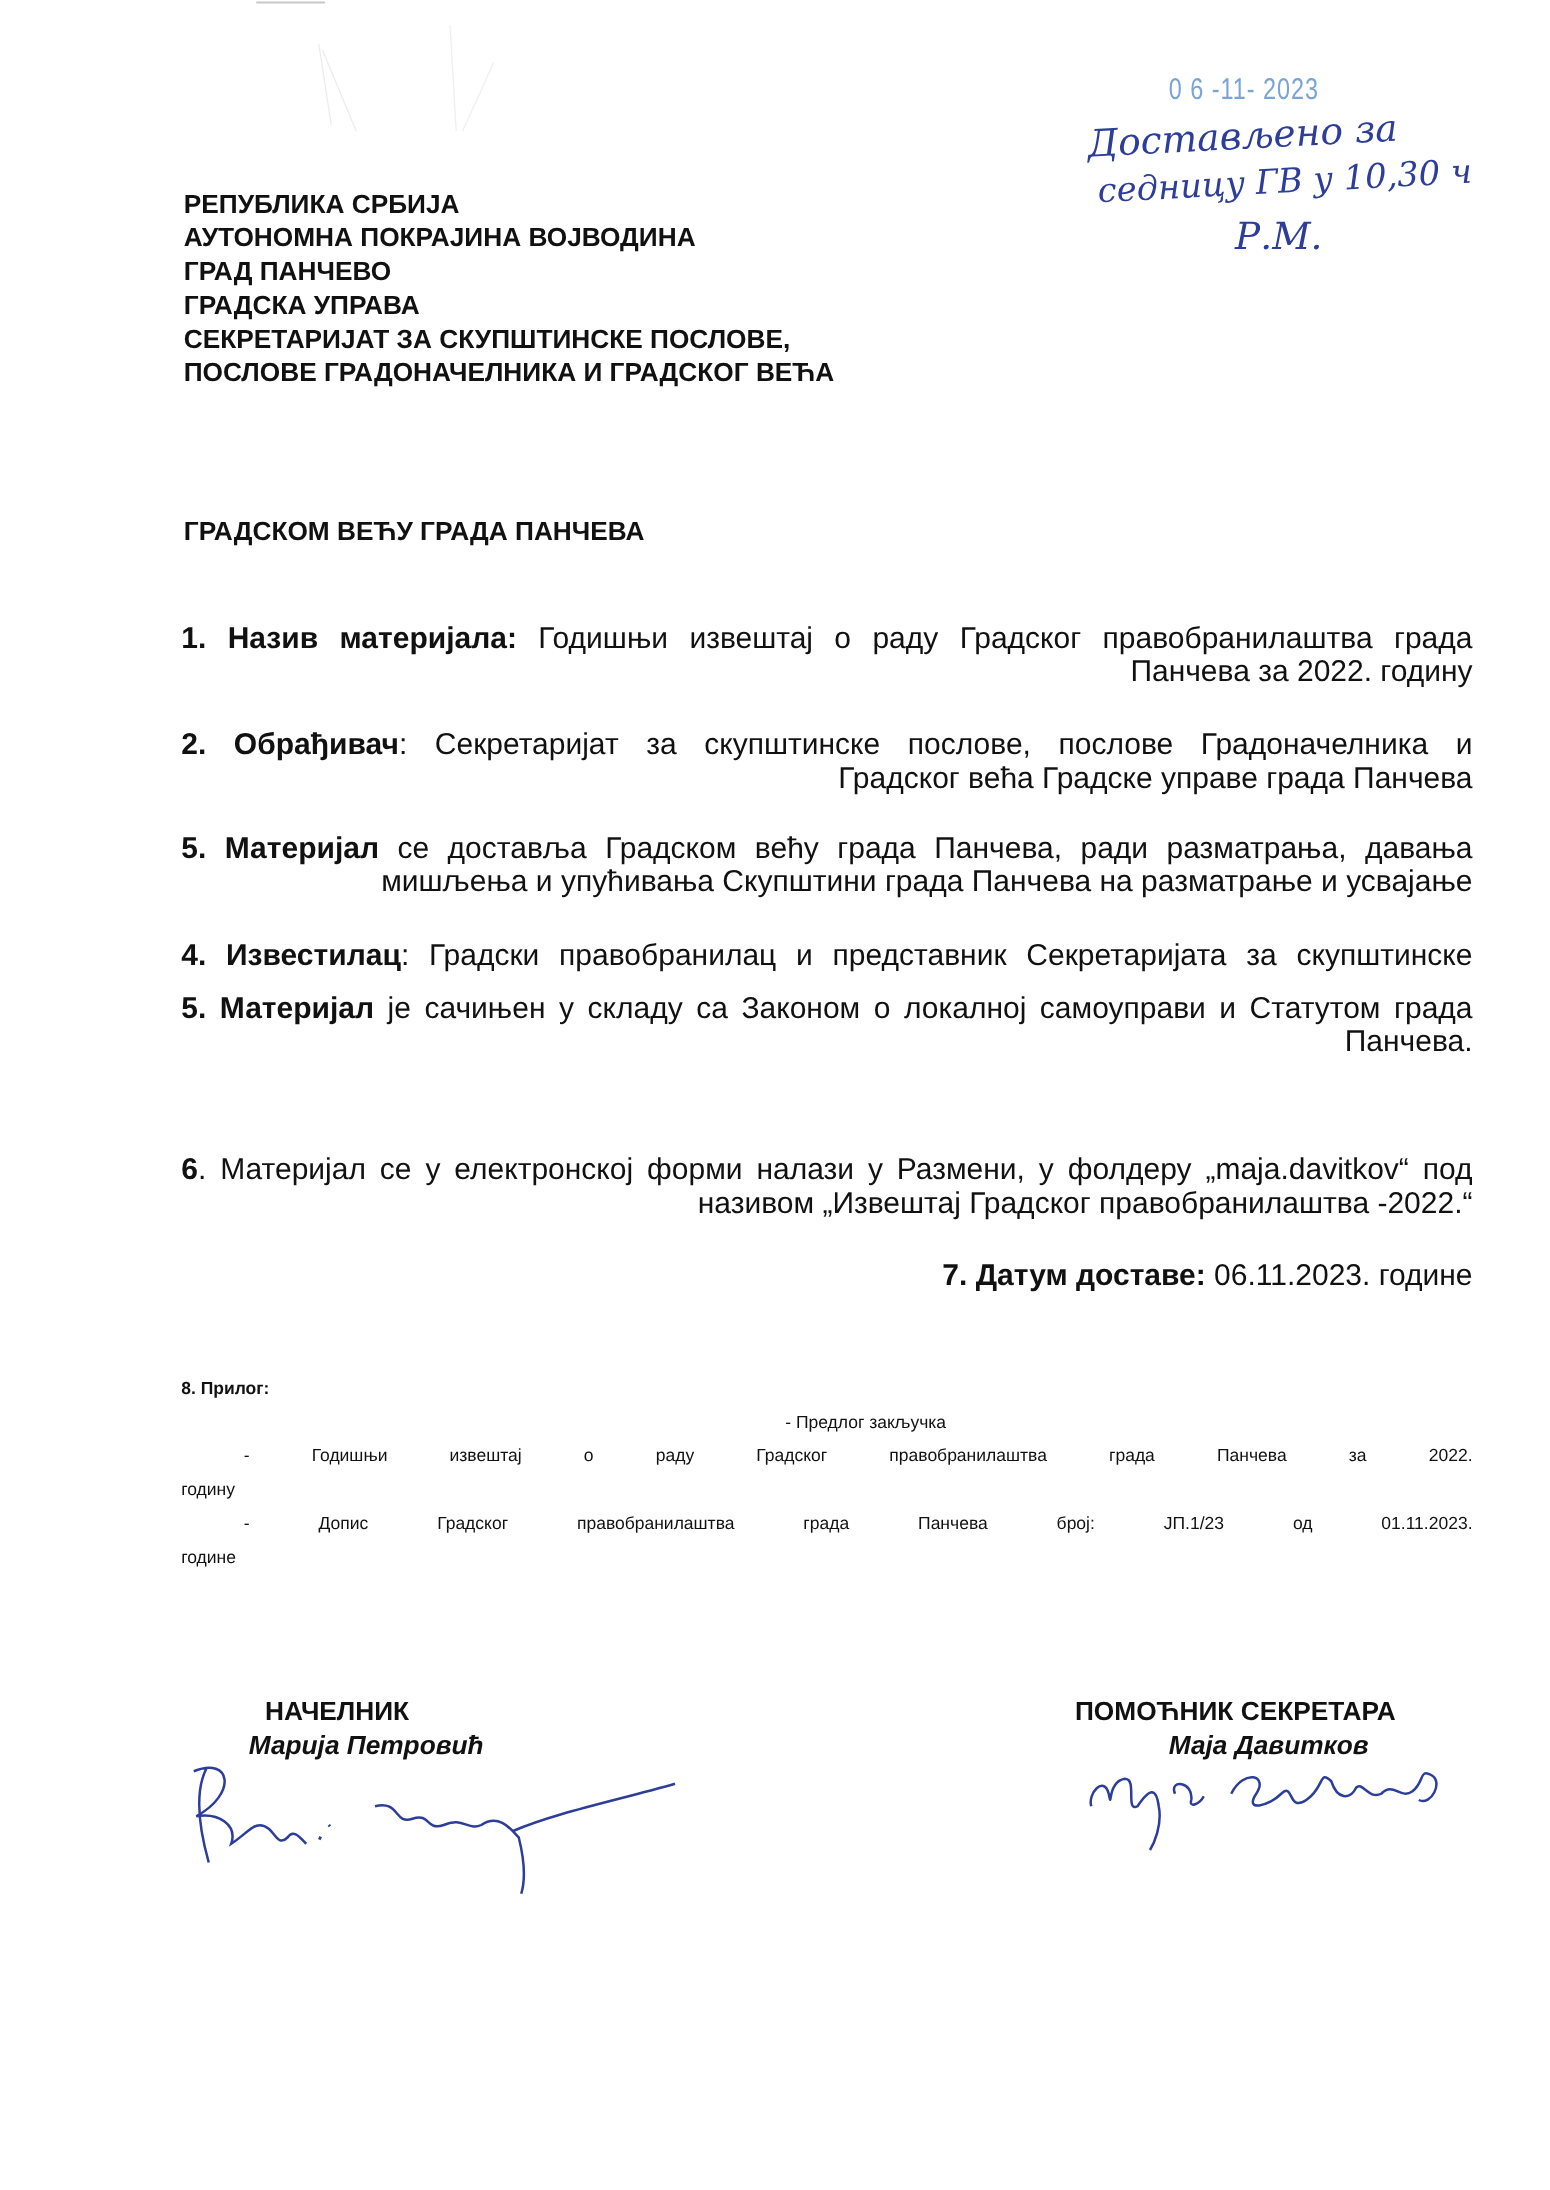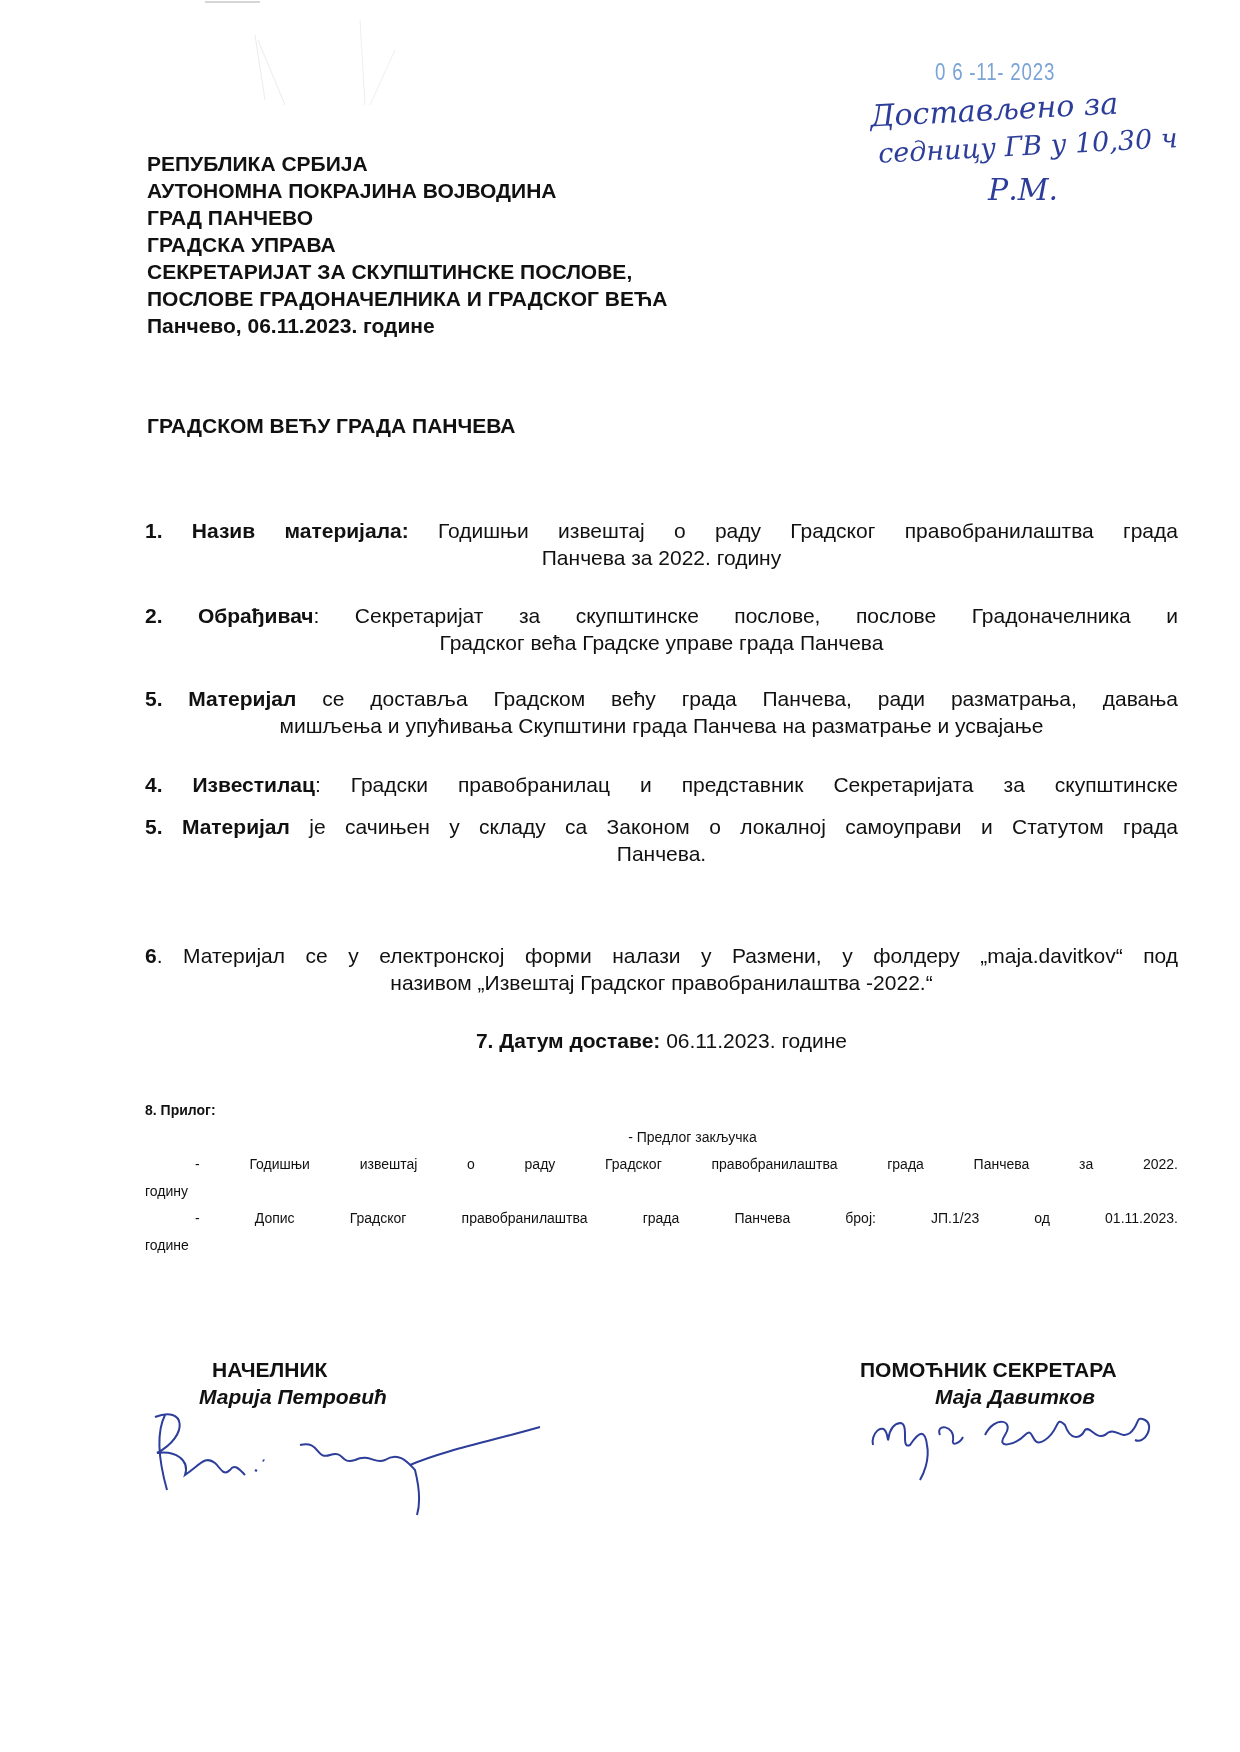--- a/index.html
+++ b/index.html
@@ -1,23 +1,23 @@
 <!DOCTYPE html>
 <html><head>
 <meta charset="utf-8">
 <style>
   html, body { margin: 0; padding: 0; background: #ffffff; }
   body { width: 1240px; height: 1752px; position: relative; overflow: hidden;
          font-family: "Liberation Sans", sans-serif; color: #111111; }
   .abs { position: absolute; }
   .line { font-size: 21px; line-height: 27px; white-space: nowrap; }
   .bold { font-weight: bold; }
-  .para { position: absolute; left: 145px; width: 1033px; font-size: 21px; line-height: 27px; text-align: justify; margin-top: 20px; }
+  .para { position: absolute; left: 145px; width: 1033px; font-size: 24px; line-height: 27px; text-align: justify; }
   .para .jl { text-align-last: justify; display: block; }
-  .para .ll { display: block; text-align: center; }
+  .para .ll { display: block; text-align: right; }
   .header { left: 147px; top: 150px; font-weight: bold; font-size: 21px; line-height: 27px; }
   .header div { white-space: nowrap; }
   .stamp { color: #7aa3d6; font-family: "Liberation Sans Narrow", "Liberation Sans", sans-serif;
            font-size: 24px; letter-spacing: 1px; transform: scaleX(0.78); transform-origin: left top; }
   .hand { color: #2c3d9a; font-family: "DejaVu Serif", serif; font-style: italic; font-size: 30px; }
   .sig-title { font-weight: bold; font-size: 21px; }
   .sig-name { font-weight: bold; font-style: italic; font-size: 21px; }
   .attach { position: absolute; left: 145px; width: 1033px; font-size: 14px; line-height: 27px; }
   .attach .ind { padding-left: 50px; }
   svg { position: absolute; overflow: visible; }
@@ -36,21 +36,20 @@
   <path d="M160 20 L165 105 M195 50 L170 105" stroke="#efefef" stroke-width="1" fill="none"></path>
 </svg>
 
 <div class="abs header">
   <div>РЕПУБЛИКА СРБИЈА</div>
   <div>АУТОНОМНА ПОКРАЈИНА ВОЈВОДИНА</div>
   <div>ГРАД ПАНЧЕВО</div>
   <div>ГРАДСКА УПРАВА</div>
   <div>СЕКРЕТАРИЈАТ ЗА СКУПШТИНСКЕ ПОСЛОВЕ,</div>
   <div>ПОСЛОВЕ ГРАДОНАЧЕЛНИКА И ГРАДСКОГ ВЕЋА</div>
-  <div>Панчево, 06.11.2023. године</div>
 </div>
 
 <div class="abs line bold" style="left:147px; top:412px;">ГРАДСКОМ ВЕЋУ ГРАДА ПАНЧЕВА</div>
 
 <div class="para" style="top:497px;">
   <span class="jl"><span class="bold">1. Назив материјала:</span><span> Годишњи извештај о раду Градског правобранилаштва града</span></span>
   <span class="ll">Панчева за 2022. годину</span>
 </div>
 
 <div class="para" style="top:582px;">

